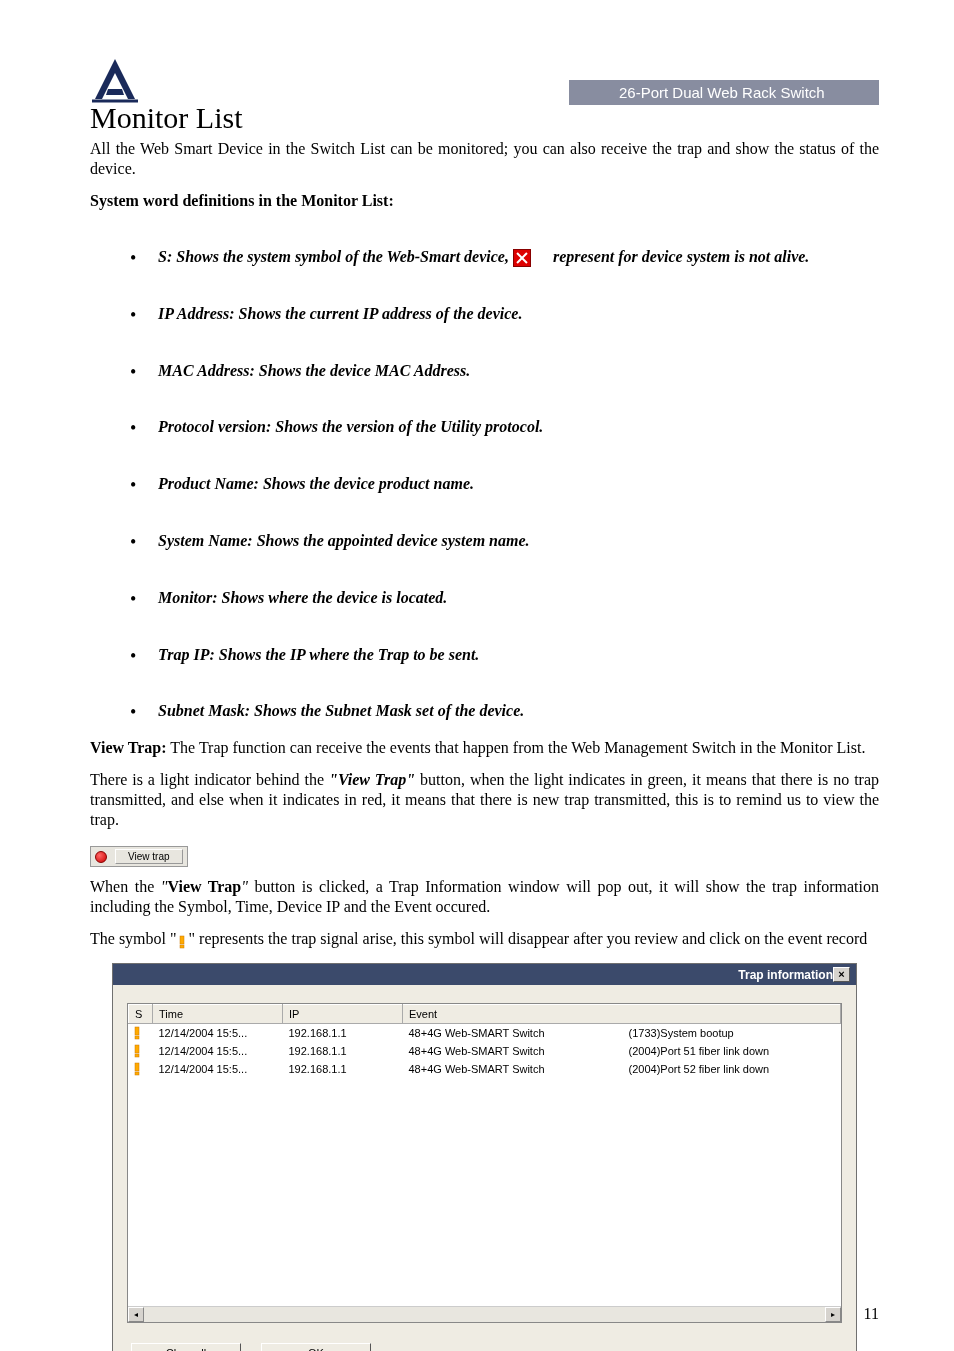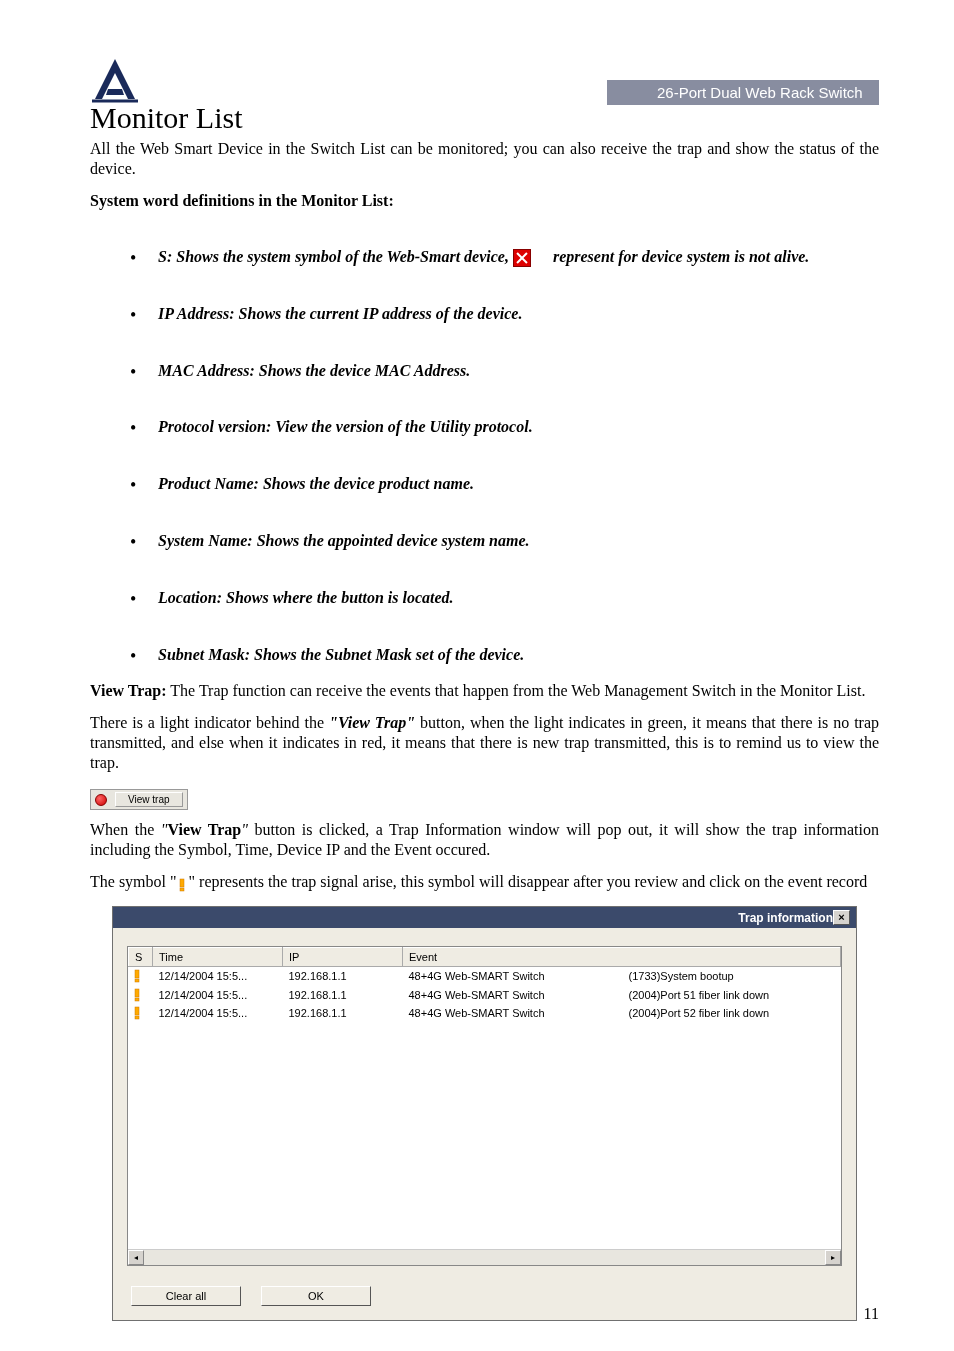--- a/index.html
+++ b/index.html
@@ -35,21 +35,21 @@
     .logo svg {
       width: 50px;
       height: 50px;
     }
     .header-banner {
       background: #888da0;
       color: #fff;
       font-family: Arial, sans-serif;
       font-size: 15px;
       padding: 4px 10px 4px 50px;
-      width: 272px;
+      width: 310px;
       text-align: left;
     }
     h1 {
       font-size: 30px;
       font-weight: normal;
       margin-top: -6px;
       margin-bottom: 4px;
     }
     .body-text {
       font-size: 16px;
@@ -277,24 +277,25 @@
 <p class="body-text">All the Web Smart Device in the Switch List can be monitored; you can also receive the trap and show the status of the device.</p>
 
 <p class="body-text bold">System word definitions in the Monitor List:</p>
 
 <ul class="bullets">
   <li>
     <span>S: Shows the system symbol of the Web-Smart device,</span><span class="x-icon"></span><span class="first-bullet-gap">represent for device system is not alive.</span>
   </li>
   <li>IP Address: Shows the current IP address of the device.</li>
   <li>MAC Address: Shows the device MAC Address.</li>
-  <li>Protocol version: View the version of the Utility protocol.</li>
+  <li>Protocol version: Shows the version of the Utility protocol.</li>
   <li>Product Name: Shows the device product name.</li>
   <li>System Name: Shows the appointed device system name.</li>
-  <li>Location: Shows where the button is located.</li>
+  <li>Monitor: Shows where the device is located.</li>
+  <li>Trap IP: Shows the IP where the Trap to be sent.</li>
   <li>Subnet Mask: Shows the Subnet Mask set of the device.</li>
 </ul>
 
 <p class="body-text">
   <span class="bold">View Trap:</span><span> The Trap function can receive the events that happen from the Web Management Switch in the Monitor List.</span>
 </p>
 
 <p class="body-text">
   <span>There is a light indicator behind the </span><span style="font-style:italic;font-weight:bold">"View Trap"</span><span> button, when the light indicates in green, it means that there is no trap transmitted, and else when it indicates in red, it means that there is new trap transmitted, this is to remind us to view the trap.</span>
 </p>

